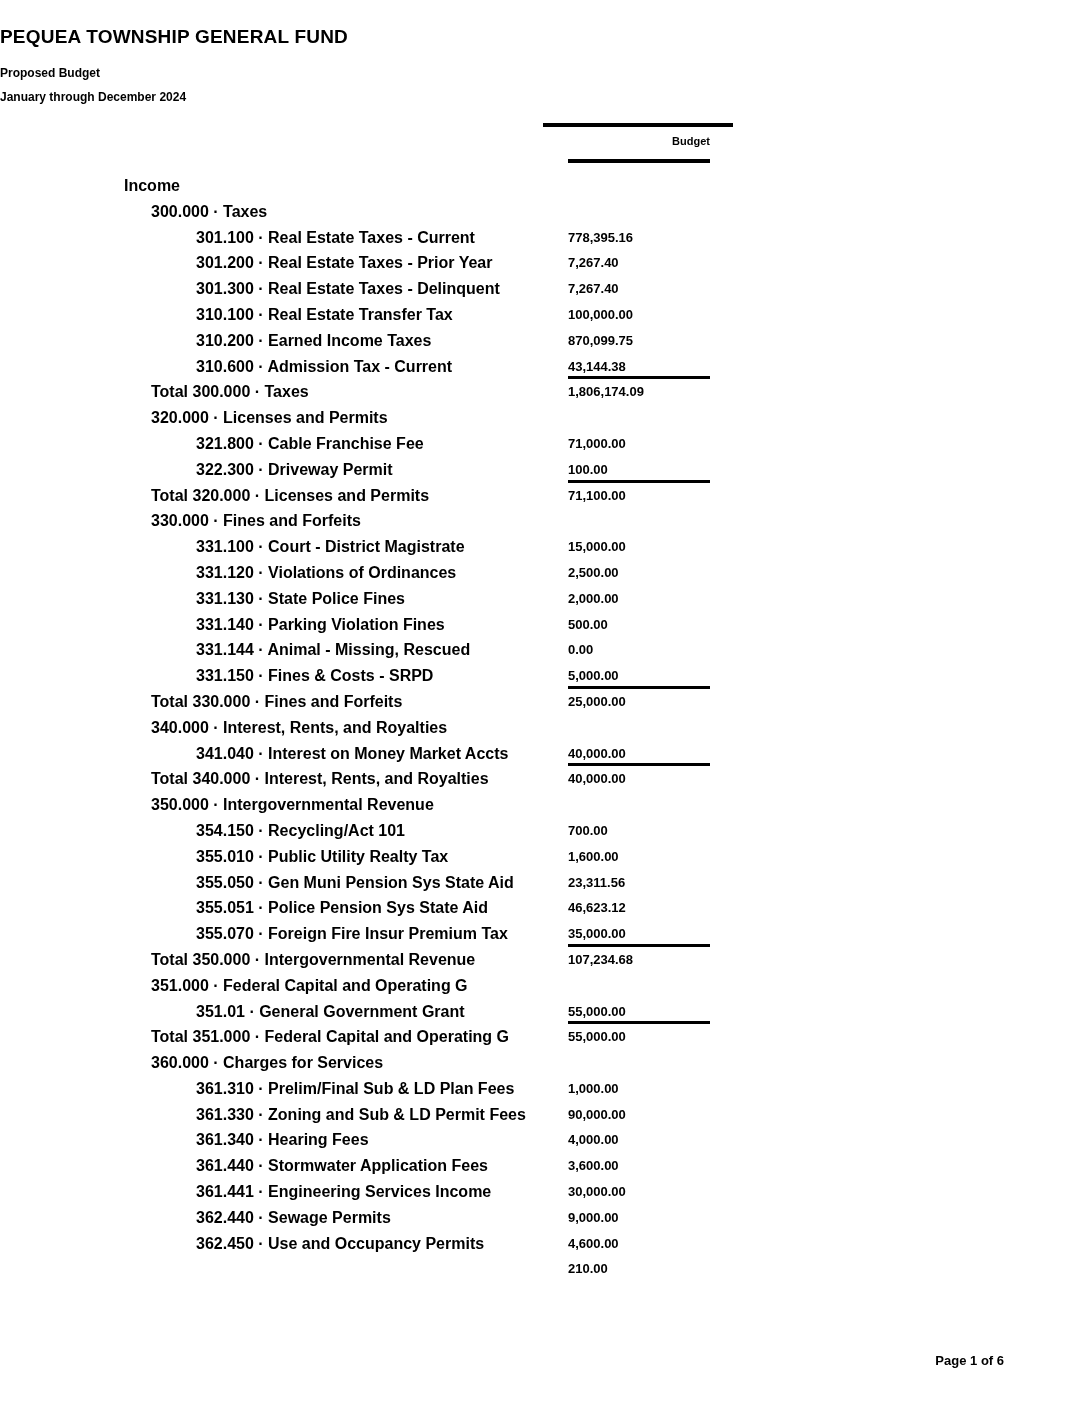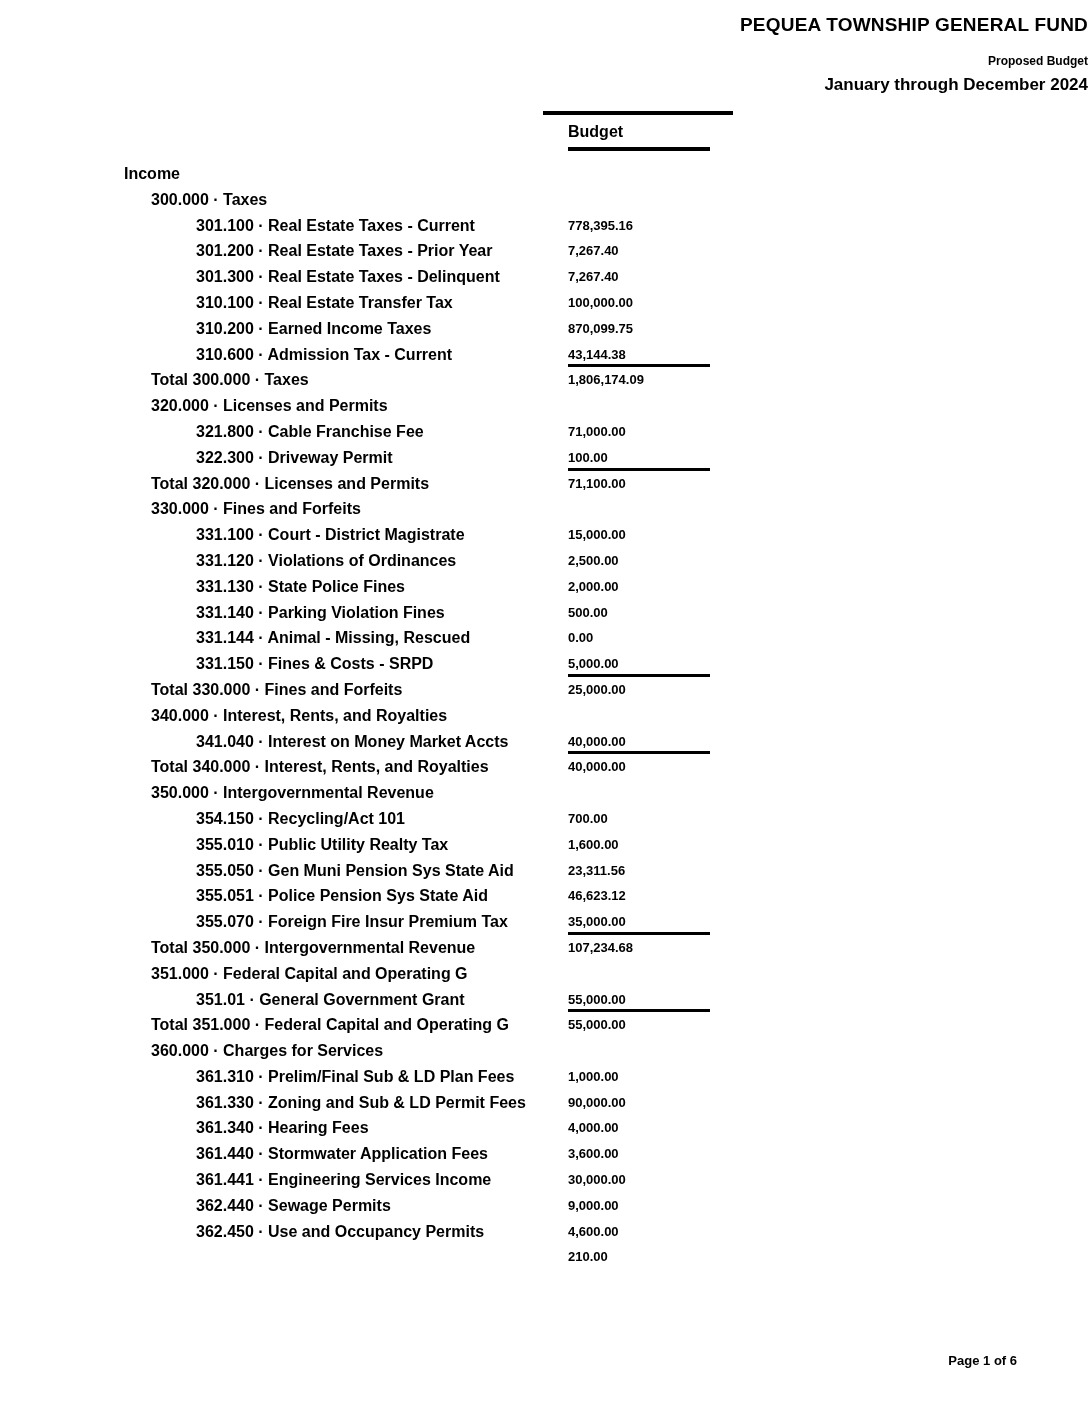--- a/index.html
+++ b/index.html
@@ -18,37 +18,37 @@
 
   .page {
     position: relative;
     width: 1088px;
     height: 1408px;
     box-sizing: border-box;
   }
 
   
   .titleblock {
-    text-align: right;
-    padding-top: 12px;
+    text-align: left;
+    padding-top: 24px;
   }
   .title-main {
     font-size: 19px;
     font-weight: bold;
     letter-spacing: 0.2px;
     line-height: 26px;
   }
   .title-sub {
     font-size: 12px;
     font-weight: bold;
     line-height: 26px;
     margin-top: 10px;
   }
   .title-range {
-    font-size: 17px;
+    font-size: 12px;
     font-weight: bold;
     line-height: 20px;
     margin-top: 1px;
   }
 
   
   .colhead-wrap {
     position: relative;
     height: 44px;
     margin-top: 16px;
@@ -67,22 +67,22 @@
     width: 142px;
     top: 36px;
     height: 4px;
     background: #000;
   }
   .colhead-label {
     position: absolute;
     left: 568px;
     width: 142px;
     top: 12px;
-    text-align: left;
-    font-size: 16px;
+    text-align: right;
+    font-size: 11px;
     font-weight: bold;
   }
 
   
   .rows {
     margin-top: 6px;
   }
   .row {
     position: relative;
     height: 25.8px;
@@ -118,21 +118,21 @@
     left: 568px;
     width: 142px;
     top: -3px;
     height: 3px;
     background: #000;
   }
 
   
   .footer {
     position: absolute;
-    right: 71px;
+    right: 84px;
     bottom: 40px;
     font-size: 13px;
     font-weight: bold;
     white-space: nowrap;
   }
 </style>
 </head>
 <body>
 
 <div class="page">

